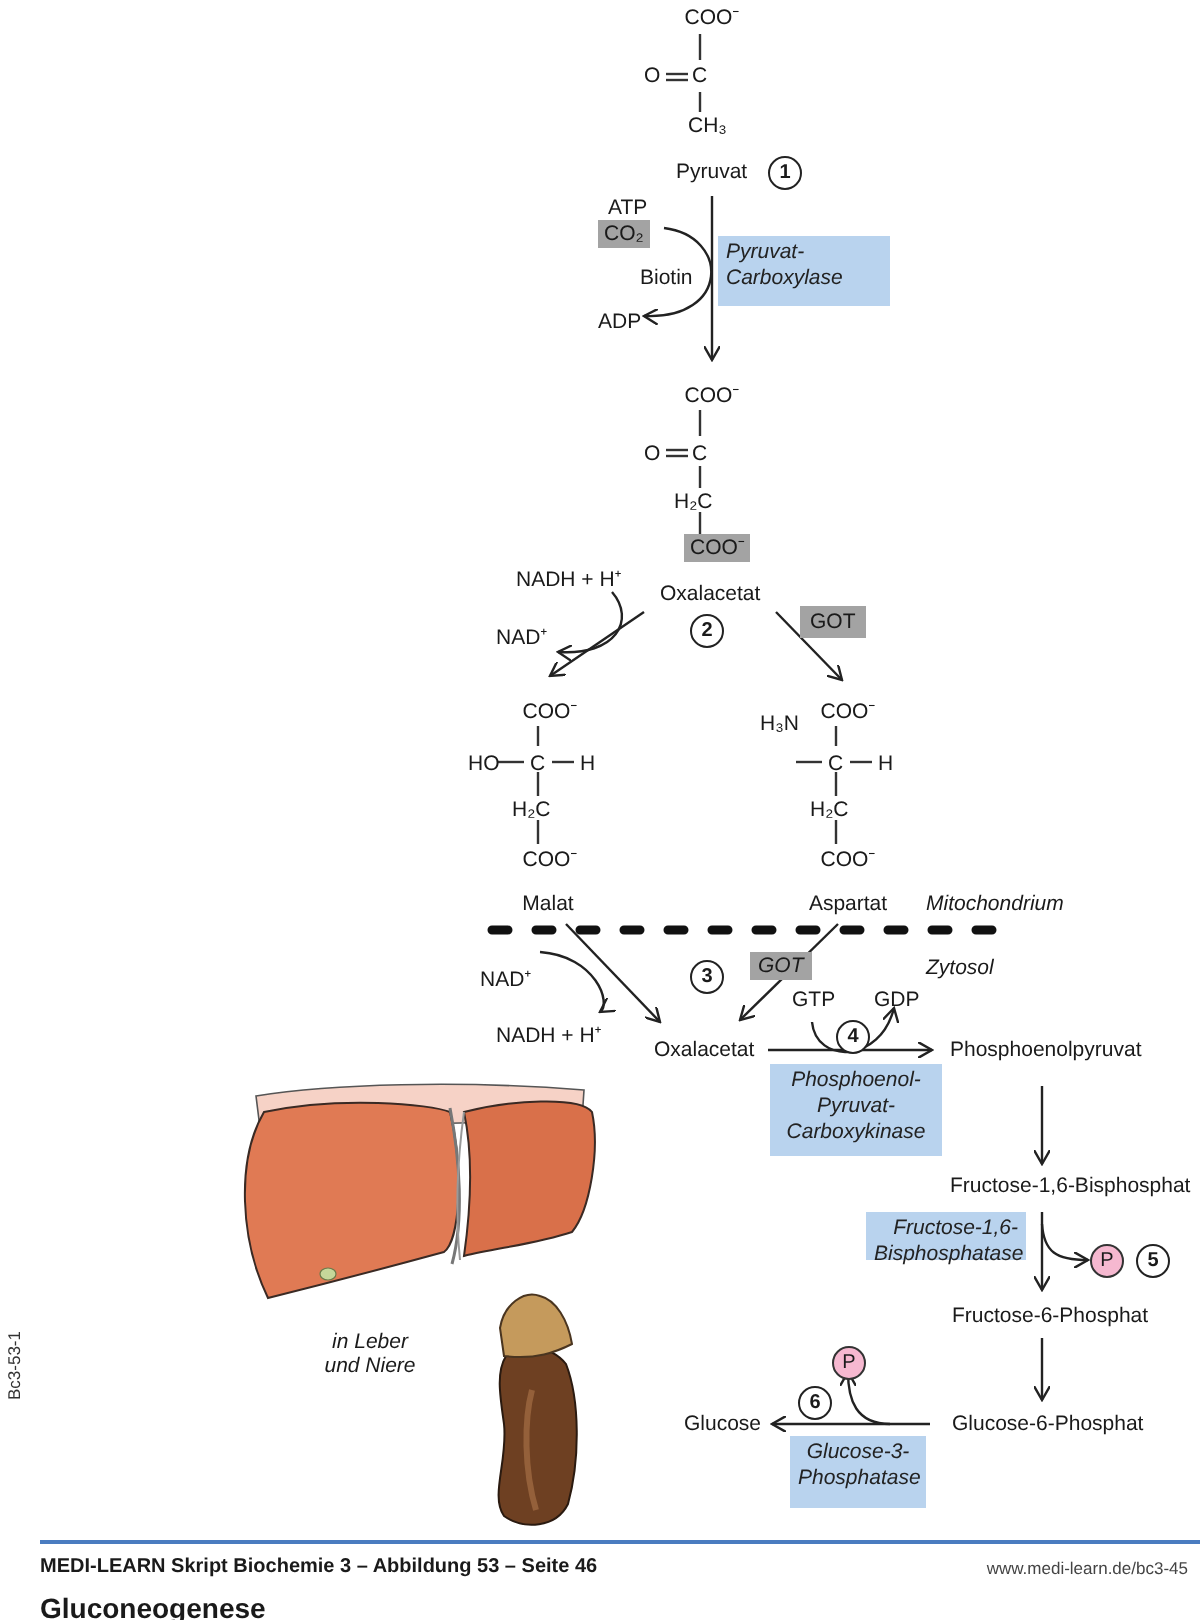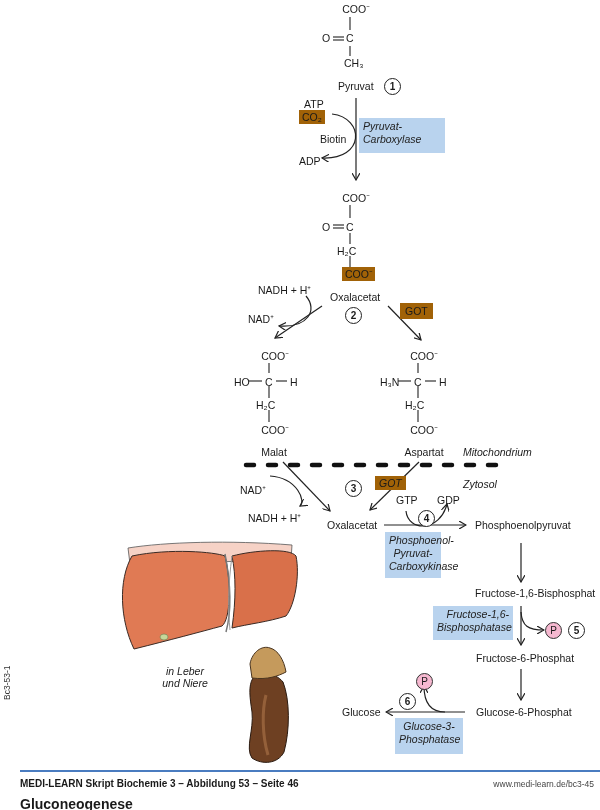--- a/index.html
+++ b/index.html
@@ -6,21 +6,21 @@
   body { width: 600px; height: 810px; position: relative; overflow: hidden;
          font-family: "Liberation Sans", sans-serif; color: #1a1a1a; }
   .t { position: absolute; font-size: 10.5px; line-height: 12px; white-space: nowrap; }
   .c { transform: translateX(-50%); text-align: center; }
   .it { font-style: italic; }
   .enz { position: absolute; background: #b9d3ee; font-style: italic; font-size: 10.5px;
          line-height: 13px; color: #222; padding: 2px 4px; box-sizing: border-box; }
   .enz.left { text-align: left; }
   .enz.right { text-align: right; }
   .enz.center { text-align: center; }
-  .hl { position: absolute; background: #a16207; font-size: 10.5px; line-height: 12px; padding: 1px 3px; }
+  .hl { position: absolute; background: #a3a3a3; font-size: 10.5px; line-height: 12px; padding: 1px 3px; }
   .num { position: absolute; width: 15px; height: 15px; border: 1.3px solid #222; border-radius: 50%;
          font-size: 10px; font-weight: bold; line-height: 15px; text-align: center; background: #fff; }
   .pcirc { position: absolute; width: 15px; height: 15px; border: 1.3px solid #333; border-radius: 50%;
            font-size: 10px; line-height: 15px; text-align: center; background: #f6b8d0; }
   svg.arrows { position: absolute; left: 0; top: 0; }
   .footer-line { position: absolute; left: 20px; right: 0; top: 770px; height: 2px; background: #4a7cc0; }
   .footer-title { position: absolute; left: 20px; top: 778px; font-size: 10px; font-weight: bold; }
   .footer-url { position: absolute; right: 6px; top: 779px; font-size: 8.5px; color: #444; }
   .footer-sub { position: absolute; left: 20px; top: 796px; font-size: 14px; font-weight: bold; }
   .side-code { position: absolute; left: 2px; top: 700px; font-size: 8.5px; color: #333;
@@ -133,48 +133,48 @@
 
 <div class="t c" style="left:275px;top:350px;">COO⁻</div>
 <div class="t" style="left:234px;top:376px;">HO</div>
 <div class="t" style="left:265px;top:376px;">C</div>
 <div class="t" style="left:290px;top:376px;">H</div>
 <div class="t" style="left:256px;top:399px;">H₂C</div>
 <div class="t c" style="left:275px;top:424px;">COO⁻</div>
 <div class="t c" style="left:274px;top:446px;">Malat</div>
 
 <div class="t c" style="left:424px;top:350px;">COO⁻</div>
-<div class="t" style="left:380px;top:376px;">H₃N</div>
+<div class="t" style="left:380px;top:356px;">H₃N</div>
 <div class="t" style="left:414px;top:376px;">C</div>
 <div class="t" style="left:439px;top:376px;">H</div>
 <div class="t" style="left:405px;top:399px;">H₂C</div>
 <div class="t c" style="left:424px;top:424px;">COO⁻</div>
 <div class="t c" style="left:424px;top:446px;">Aspartat</div>
 
 <div class="t it" style="left:463px;top:446px;">Mitochondrium</div>
 <div class="t it" style="left:463px;top:478px;">Zytosol</div>
 
 <div class="t" style="left:240px;top:484px;">NAD⁺</div>
 <div class="t" style="left:248px;top:512px;">NADH + H⁺</div>
 <div class="num" style="left:345px;top:480px;">3</div>
 <div class="hl it" style="left:375px;top:476px;padding:1px 4px;">GOT</div>
 <div class="t" style="left:327px;top:519px;">Oxalacetat</div>
 
 <div class="t" style="left:396px;top:494px;">GTP</div>
 <div class="t" style="left:437px;top:494px;">GDP</div>
 <div class="num" style="left:418px;top:510px;">4</div>
-<div class="enz center" style="left:385px;top:532px;width:56px;height:46px;">
+<div class="enz center" style="left:385px;top:532px;width:86px;height:46px;">
   <div>Phosphoenol-</div>
   <div>Pyruvat-</div>
   <div>Carboxykinase</div>
 </div>
 <div class="t" style="left:475px;top:519px;">Phosphoenolpyruvat</div>
 
 <div class="t" style="left:475px;top:587px;">Fructose-1,6-Bisphosphat</div>
-<div class="enz right" style="left:433px;top:606px;width:80px;height:34px;">
+<div class="enz right" style="left:433px;top:606px;width:80px;height:24px;">
   <div>Fructose-1,6-</div>
   <div>Bisphosphatase</div>
 </div>
 <div class="pcirc" style="left:545px;top:622px;">P</div>
 <div class="num" style="left:568px;top:622px;">5</div>
 <div class="t" style="left:476px;top:652px;">Fructose-6-Phosphat</div>
 <div class="t" style="left:476px;top:706px;">Glucose-6-Phosphat</div>
 
 <div class="pcirc" style="left:416px;top:673px;">P</div>
 <div class="num" style="left:399px;top:693px;">6</div>

